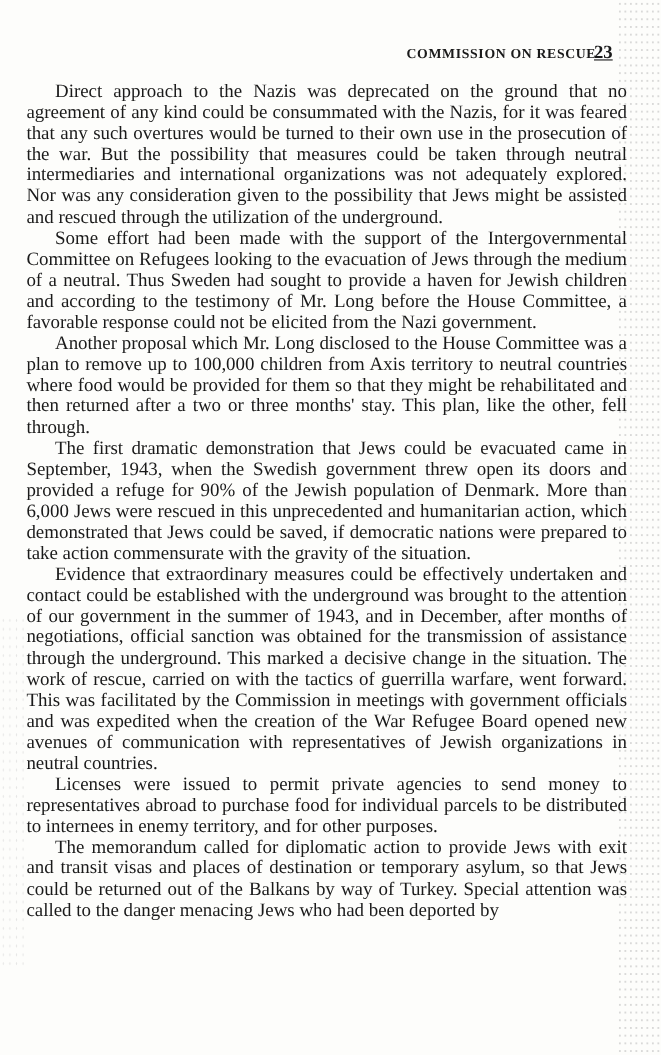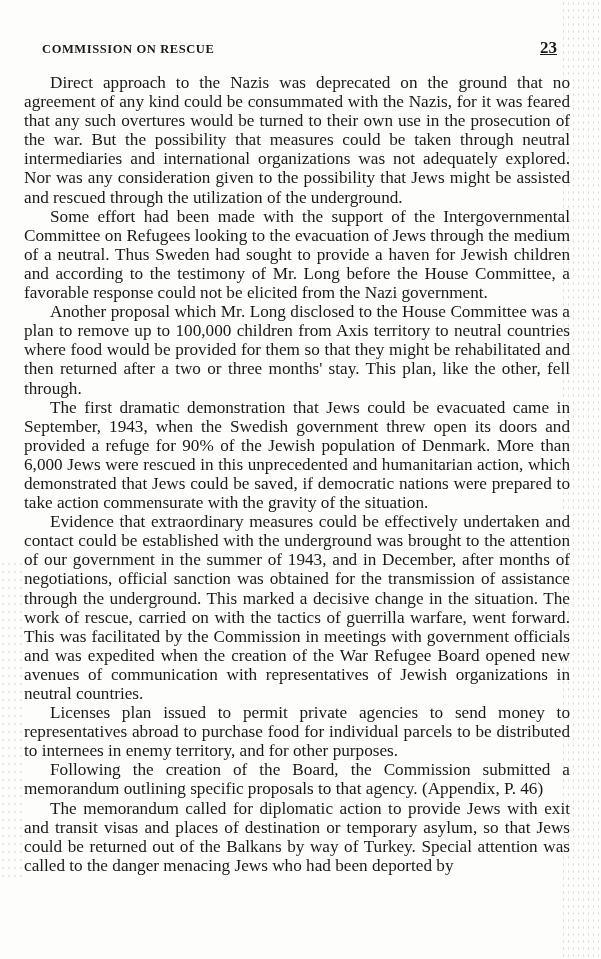--- a/index.html
+++ b/index.html
@@ -20,20 +20,21 @@
     position: absolute; left: 0; top: 560px; width: 22px; height: 320px;
     background-image: radial-gradient(#c8c8c8 0.6px, transparent 0.9px);
     background-size: 6px 8px;
     opacity: 0.45;
   }
   .running-head {
     position: absolute; top: 42px; left: 42px; width: 500px;
     font-size: 12.5px; letter-spacing: 0.6px;
     font-variant: small-caps; text-transform: uppercase;
     font-weight: bold;
+    text-align: right;
   }
   .page-number {
     position: absolute; top: 38px; left: 540px;
     font-size: 17px; font-weight: bold; text-decoration: underline;
   }
   .body-text {
     position: absolute; top: 73px; left: 24px; width: 546px;
     font-size: 17.2px; line-height: 19.1px;
     text-align: justify;
   }
@@ -47,16 +48,15 @@
 
 <div class="running-head">COMMISSION ON RESCUE</div>
 <div class="page-number">23</div>
 
 <div class="body-text">
   <p>Direct approach to the Nazis was deprecated on the ground that no agreement of any kind could be consummated with the Nazis, for it was feared that any such overtures would be turned to their own use in the prosecution of the war. But the possibility that measures could be taken through neutral intermediaries and international organizations was not adequately explored. Nor was any consideration given to the possibility that Jews might be assisted and rescued through the utilization of the underground.</p>
   <p>Some effort had been made with the support of the Intergovernmental Committee on Refugees looking to the evacuation of Jews through the medium of a neutral. Thus Sweden had sought to provide a haven for Jewish children and according to the testimony of Mr. Long before the House Committee, a favorable response could not be elicited from the Nazi government.</p>
   <p>Another proposal which Mr. Long disclosed to the House Committee was a plan to remove up to 100,000 children from Axis territory to neutral countries where food would be provided for them so that they might be rehabilitated and then returned after a two or three months' stay. This plan, like the other, fell through.</p>
   <p>The first dramatic demonstration that Jews could be evacuated came in September, 1943, when the Swedish government threw open its doors and provided a refuge for 90% of the Jewish population of Denmark. More than 6,000 Jews were rescued in this unprecedented and humanitarian action, which demonstrated that Jews could be saved, if democratic nations were prepared to take action commensurate with the gravity of the situation.</p>
   <p>Evidence that extraordinary measures could be effectively undertaken and contact could be established with the underground was brought to the attention of our government in the summer of 1943, and in December, after months of negotiations, official sanction was obtained for the transmission of assistance through the underground. This marked a decisive change in the situation. The work of rescue, carried on with the tactics of guerrilla warfare, went forward. This was facilitated by the Commission in meetings with government officials and was expedited when the creation of the War Refugee Board opened new avenues of communication with representatives of Jewish organizations in neutral countries.</p>
-  <p>Licenses plan issued to permit private agencies to send money to representatives abroad to purchase food for individual parcels to be distributed to internees in enemy territory, and for other purposes.</p>
-  <p>Following the creation of the Board, the Commission submitted a memorandum outlining specific proposals to that agency. (Appendix, P. 46)</p>
+  <p>Licenses were issued to permit private agencies to send money to representatives abroad to purchase food for individual parcels to be distributed to internees in enemy territory, and for other purposes.</p>
   <p>The memorandum called for diplomatic action to provide Jews with exit and transit visas and places of destination or temporary asylum, so that Jews could be returned out of the Balkans by way of Turkey. Special attention was called to the danger menacing Jews who had been deported by</p>
 </div>
 
 </body></html>

